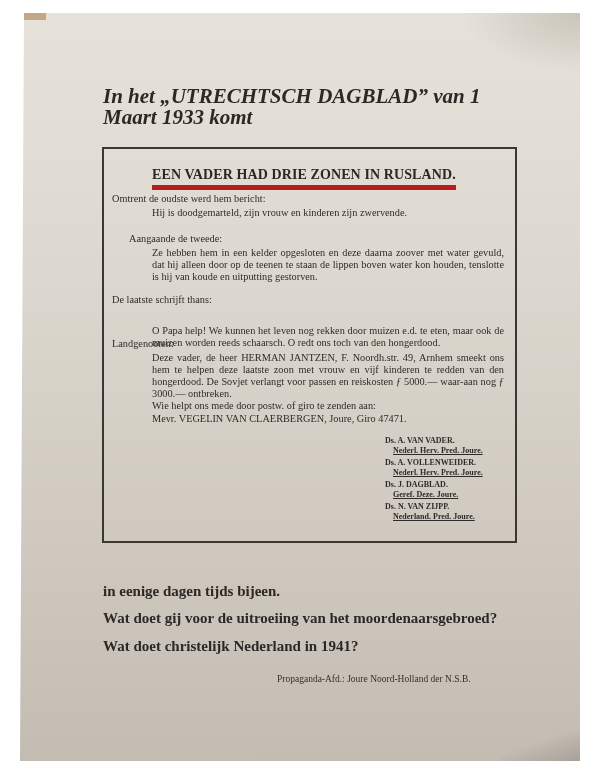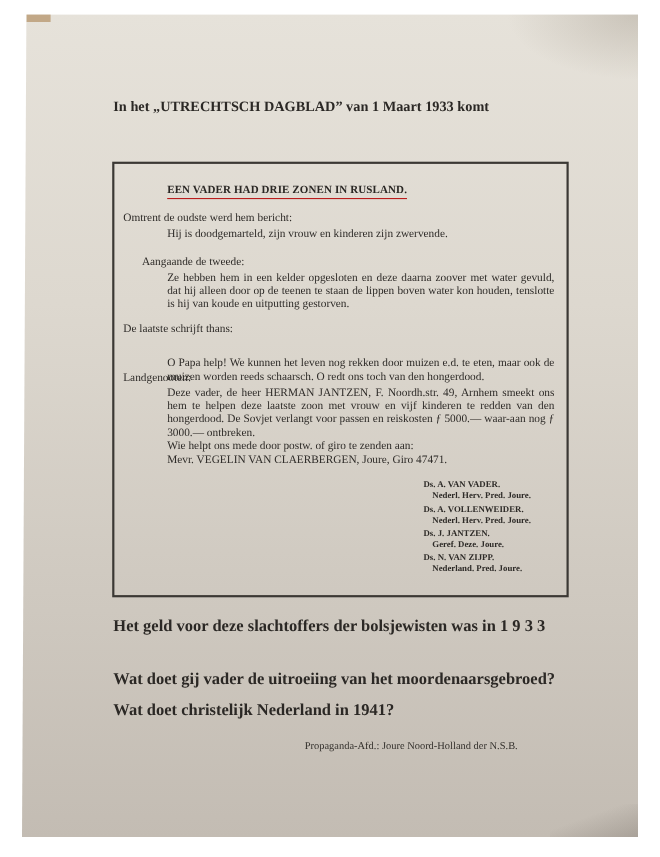--- a/index.html
+++ b/index.html
@@ -22,37 +22,38 @@
     position: absolute; right: 0; top: 0; width: 120px; height: 60px;
     background: radial-gradient(ellipse at 100% 0%, rgba(150,140,125,.35), transparent 70%);
   }
   .paper .shadow-br {
     position: absolute; right: 0; bottom: 0; width: 80px; height: 30px;
     background: linear-gradient(160deg, transparent 40%, rgba(120,112,105,.35) 100%);
   }
   .intro {
     position: absolute; left: 103px; top: 86px; width: 420px;
     font-family: "Liberation Serif", "DejaVu Serif", serif;
-    font-weight: bold; font-size: 13px; line-height: 21px; color: #2b2825;
+    font-weight: bold; font-size: 21px; line-height: 21px; color: #2b2825;
     margin: 0;
+    font-style: italic;
   }
   .box {
     position: absolute; left: 102px; top: 147px; width: 411px; height: 392px;
     border: 2px solid #3b3834;
   }
   .ad-title {
     position: absolute; left: 152px; top: 167px;
-    font-family: "Liberation Serif", serif; font-weight: bold; font-size: 10px;
-    border-bottom: 1px solid #b91c1c; padding-bottom: 2px; letter-spacing: .1px;
+    font-family: "Liberation Serif", serif; font-weight: bold; font-size: 14px;
+    border-bottom: 5px solid #b91c1c; padding-bottom: 2px; letter-spacing: .1px;
   }
   .ad-text { font-family: "Liberation Serif", serif; font-size: 10.3px; line-height: 12px; color: #2e2b28; }
   .lbl { position: absolute; left: 112px; }
   .ind { position: absolute; left: 152px; width: 352px; text-align: justify; text-align-last: left; }
   .sig { position: absolute; left: 385px; font-family: "Liberation Serif", serif; font-weight: bold; font-size: 8px; line-height: 10px; color: #2e2b28; }
-  .sig .sub { padding-left: 8px; display: block; }
+  .sig .sub { padding-left: 8px; display: block; text-decoration: underline; }
   .closing {
     position: absolute; left: 103px; width: 430px;
     font-family: "Liberation Serif", serif; font-weight: bold; font-size: 15px; line-height: 21px; color: #2b2825;
     margin: 0;
   }
   .footer {
     position: absolute; left: 277px; top: 674px;
     font-family: "Liberation Serif", serif; font-size: 9.5px; color: #33302c;
   }
 </style>
@@ -90,27 +91,28 @@
 
 <div class="sig" style="top:436px;">
   <span>Ds. A. VAN VADER.</span>
   <span class="sub">Nederl. Herv. Pred. Joure.</span>
 </div>
 <div class="sig" style="top:458px;">
   <span>Ds. A. VOLLENWEIDER.</span>
   <span class="sub">Nederl. Herv. Pred. Joure.</span>
 </div>
 <div class="sig" style="top:480px;">
-  <span>Ds. J. JANTZEN.</span>
+  <span>Ds. J. DAGBLAD.</span>
   <span class="sub">Geref. Deze. Joure.</span>
 </div>
 <div class="sig" style="top:502px;">
   <span>Ds. N. VAN ZIJPP.</span>
   <span class="sub">Nederland. Pred. Joure.</span>
 </div>
 
 <p class="closing" style="top:560px;">
-  <span>Het geld voor deze slachtoffers der bolsjewisten was in 1 9 3 3</span><br>
+  <br>
+  <span>in eenige dagen tijds bijeen.</span>
 </p>
-<p class="closing" style="top:608px;">Wat doet gij vader de uitroeiing van het moordenaarsgebroed?</p>
+<p class="closing" style="top:608px;">Wat doet gij voor de uitroeiing van het moordenaarsgebroed?</p>
 <p class="closing" style="top:636px;">Wat doet christelijk Nederland in 1941?</p>
 
 <div class="footer">Propaganda-Afd.: Joure Noord-Holland der N.S.B.</div>
 
 </body></html>

